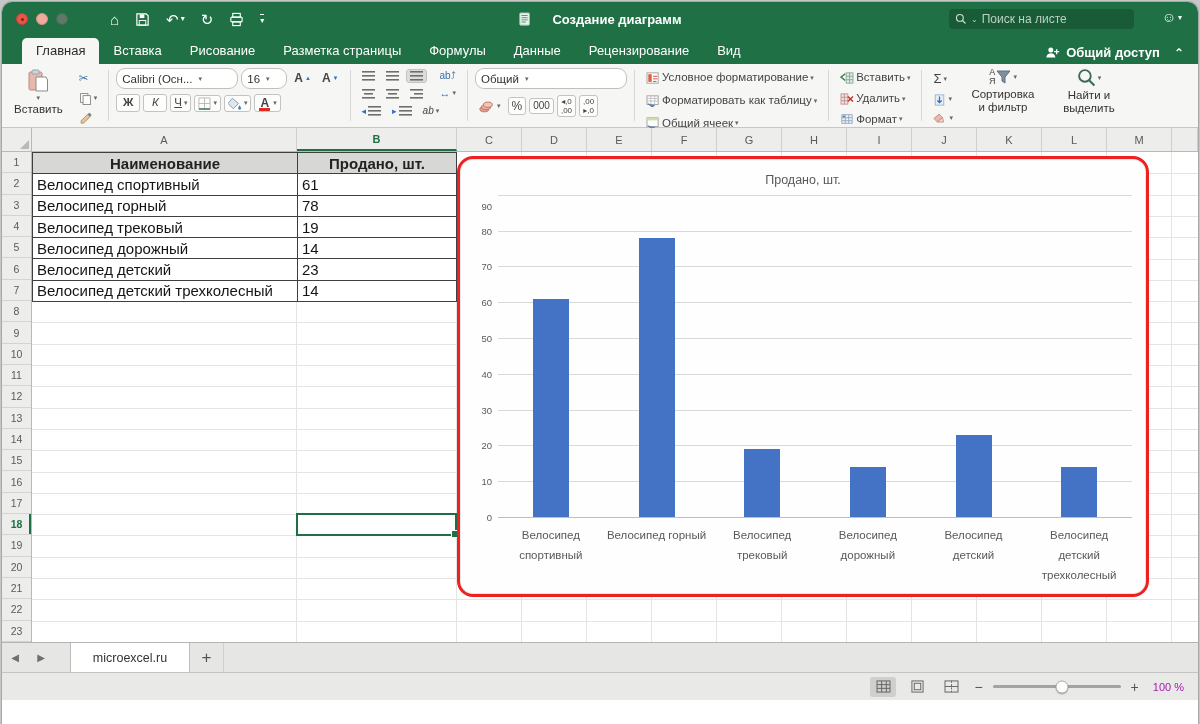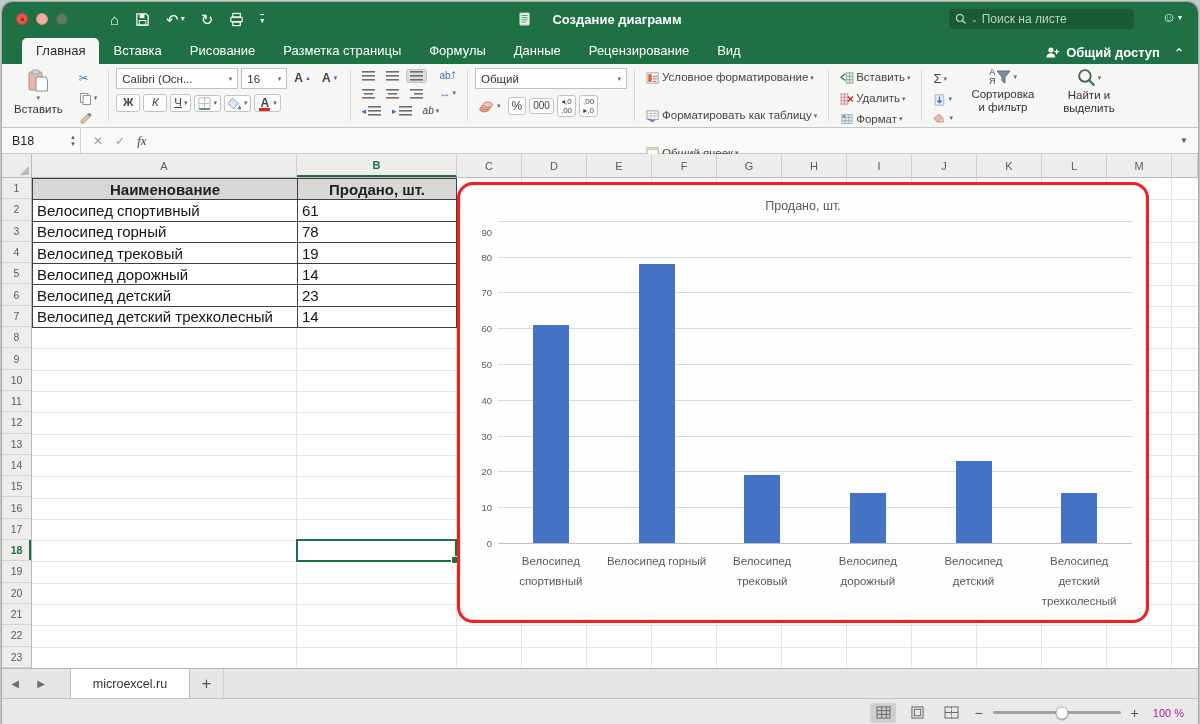--- a/index.html
+++ b/index.html
@@ -35,21 +35,21 @@
   .vdiv{width:1px;background:#d7d7d5;margin:2px 0}
   .grp{display:flex;gap:6px;align-items:flex-start}
   .col{display:flex;flex-direction:column;gap:2px}
   .row{display:flex;gap:3px;align-items:center}
   .btn{border:1px solid transparent;border-radius:3px;padding:1px 3px;display:flex;align-items:center;gap:2px;cursor:pointer;color:#444;background:transparent;line-height:1.2}
   .btn.box{border-color:#c3c3c1;background:#fdfdfc}
   .btn.sel{background:#dcdcda;border-color:#c3c3c1}
   .caret{font-size:7px;color:#666}
   .paste{display:flex;flex-direction:column;align-items:center;gap:1px;padding:1px 6px;cursor:pointer}
   .paste .lbl{font-size:11.5px;color:#333}
-  .select{border:1px solid #c0c0be;background:#fff;border-radius:0;height:21px;display:flex;align-items:center;padding:0 5px;gap:6px;cursor:pointer;justify-content:space-between}
+  .select{border:1px solid #c0c0be;background:#fff;border-radius:9px;height:21px;display:flex;align-items:center;padding:0 5px;gap:6px;cursor:pointer;justify-content:flex-start}
   .bars{width:13px;height:10px;display:inline-block;background:
     linear-gradient(#6e6e6e,#6e6e6e) 0 0/13px 1.6px no-repeat,
     linear-gradient(#6e6e6e,#6e6e6e) 0 4px/13px 1.6px no-repeat,
     linear-gradient(#6e6e6e,#6e6e6e) 0 8px/13px 1.6px no-repeat}
   .bars.c{background:
     linear-gradient(#6e6e6e,#6e6e6e) 0 0/13px 1.6px no-repeat,
     linear-gradient(#6e6e6e,#6e6e6e) 2px 4px/9px 1.6px no-repeat,
     linear-gradient(#6e6e6e,#6e6e6e) 0 8px/13px 1.6px no-repeat}
   .bars.r{background:
     linear-gradient(#6e6e6e,#6e6e6e) 0 0/13px 1.6px no-repeat,
@@ -348,21 +348,21 @@
           </div>
         <div class="btn box">
             <span class="dec2">,00
 ▸,0</span>
           </div>
       </div>
     </div>
 
     <div class="vdiv"></div>
 
-    <div class="col" style="gap:20px;padding-top:1px">
+    <div class="col" style="gap:5px;padding-top:1px">
       <div class="btn">
         <svg width="14" height="12" viewBox="0 0 16 14">
             <rect x="1" y="1" width="13" height="12" fill="#fff" stroke="#999"></rect>
             <rect x="2.5" y="2.5" width="4" height="9" fill="#d9653b"></rect>
             <path d="M8 5h5M8 8h5M8 11h4" stroke="#c33" stroke-width="1"></path>
           </svg>
         <span>Условное форматирование</span>
           <span class="caret">▾</span>
       </div>
       <div class="btn">
@@ -456,37 +456,20 @@
               <circle cx="7.5" cy="7.5" r="5.5" fill="none" stroke="#3e6b52" stroke-width="1.8"></circle>
               <path d="M11.5 11.5l5 5" stroke="#3e6b52" stroke-width="2"></path>
             </svg>
           <span class="caret">▾</span>
         </span>
         <span class="two">Найти и выделить</span>
       </div>
     </div>
   </div>
 
-  <div class="fbar">
-    <div class="namebox">
-      <span>B18</span>
-      <span class="spin">
-          <span>▲</span>
-          <span>▼</span>
-        </span>
-    </div>
-    <div class="fdiv"></div>
-    <div class="ficons">
-      <span>✕</span>
-      <span>✓</span>
-      <span class="fx">fx</span>
-    </div>
-    <div class="finput"></div>
-    <div class="fexp">▼</div>
-  </div>
 
   <div class="grid">
     <div class="colhdr" id="colhdr">
       <div class="corner"></div>
     <div class="ch" style="width: 265px;">A</div>
         <div class="ch selcol" style="width: 160px;">B</div>
         <div class="ch" style="width: 65px;">C</div>
         <div class="ch" style="width: 65px;">D</div>
         <div class="ch" style="width: 65px;">E</div>
         <div class="ch" style="width: 65px;">F</div>

